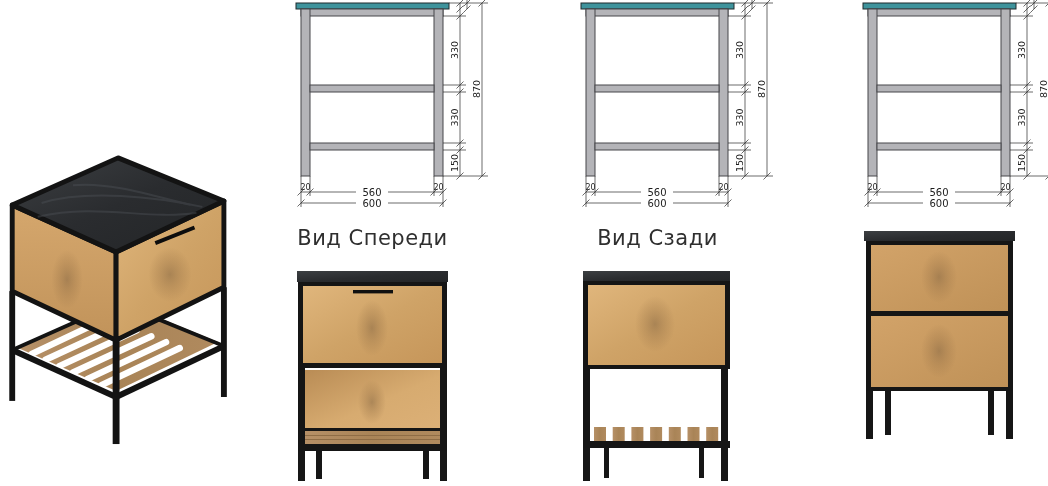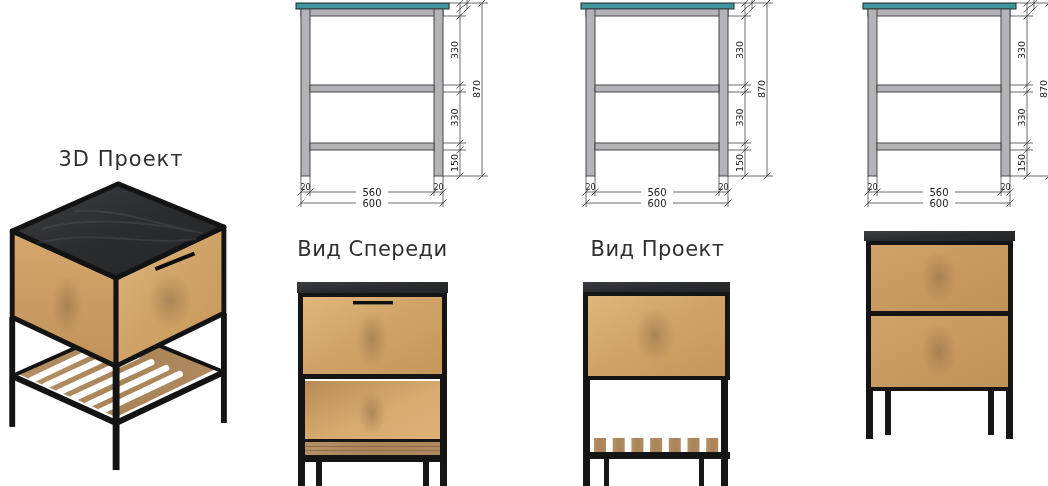--- a/index.html
+++ b/index.html
@@ -7,21 +7,21 @@
     width:1048px;height:486px;position:relative;overflow:hidden;
     background:#ffffff;font-family:"DejaVu Sans", sans-serif;color:#2e2e2e;
   }
   .defs-holder{position:absolute;width:0;height:0;overflow:hidden;}
   .project-col{position:absolute;left:8px;top:146px;width:226px;display:flex;flex-direction:column;align-items:center;}
   .project-title{font-size:21px;letter-spacing:1px;color:#2f2f2f;line-height:26px;white-space:nowrap;}
   .render3d{display:block;margin-top:6px;}
   .view-col{position:absolute;top:0;width:205px;display:flex;flex-direction:column;align-items:flex-start;}
   .view-col.v1{left:290px;} .view-col.v2{left:575px;} .view-col.v3{left:857px;}
   .drawing{display:block;}
-  .view-label{width:165px;text-align:center;font-size:21px;letter-spacing:.5px;color:#2f2f2f;margin-top:24px;line-height:26px;white-space:nowrap;}
+  .view-label{width:165px;text-align:center;font-size:21px;letter-spacing:.5px;color:#2f2f2f;margin-top:13px;line-height:26px;white-space:nowrap;}
   .render{display:block;margin-top:15px;margin-left:5px;}
   svg text{fill:#1c1c1c;}
   .dimtxt{font-size:9.5px;}
   .dimtxt-sm{font-size:8px;}
   .dimtxt-w{font-size:10px;}
 </style>
 </head>
 <body>
 
 <svg class="defs-holder" aria-hidden="true">
@@ -56,21 +56,20 @@
     </linearGradient>
     <radialGradient id="gradKnot" cx=".5" cy=".5" r=".5">
       <stop offset="0" stop-color="#8a6a45" stop-opacity=".55"></stop>
       <stop offset=".6" stop-color="#9a7448" stop-opacity=".25"></stop>
       <stop offset="1" stop-color="#9a7448" stop-opacity="0"></stop>
     </radialGradient>
   </defs>
 </svg>
 
 <section class="project-col">
-  <div class="project-title">3D Проект</div>
   <svg class="render3d" viewBox="0 0 230 300" width="226" height="294">
 
     <g>
       <polygon points="10,200 110,244 214,194 112,152" fill="url(#gradShelf)"></polygon>
       <g stroke="#ffffff" stroke-width="6.5" stroke-linecap="round">
         <line x1="24" y1="206" x2="100" y2="170"></line>
         <line x1="38" y1="212" x2="116" y2="176"></line>
         <line x1="52" y1="218.5" x2="131" y2="182"></line>
         <line x1="66" y1="225" x2="146" y2="188"></line>
         <line x1="81" y1="231.5" x2="161" y2="194"></line>
@@ -188,21 +187,21 @@
     <rect x="66" y="197.5" width="32" height="11" fill="#ffffff"></rect>
     <text class="dimtxt" transform="rotate(-90 165.5 50)" x="165.5" y="50" text-anchor="middle" dominant-baseline="middle">330</text>
     <text class="dimtxt" transform="rotate(-90 165.5 117.5)" x="165.5" y="117.5" text-anchor="middle" dominant-baseline="middle">330</text>
     <text class="dimtxt" transform="rotate(-90 165.5 163)" x="165.5" y="163" text-anchor="middle" dominant-baseline="middle">150</text>
     <text class="dimtxt" transform="rotate(-90 187.5 89)" x="187.5" y="89" text-anchor="middle" dominant-baseline="middle">870</text>
     <text class="dimtxt-w" x="82" y="195.5" text-anchor="middle">560</text>
     <text class="dimtxt-w" x="82" y="206.5" text-anchor="middle">600</text>
     <text class="dimtxt-sm" x="15.5" y="189.5" text-anchor="middle">20</text>
     <text class="dimtxt-sm" x="148.5" y="189.5" text-anchor="middle">20</text>
   </svg>
-  <div class="view-label">Вид Проект</div>
+  <div class="view-label">Вид Сзади</div>
   <svg class="render" viewBox="0 0 155 222" width="155" height="222">
     <rect x="3" y="5" width="147" height="10" fill="url(#gradTop)"></rect>
     <g>
       <rect x="3" y="15" width="147" height="88" fill="#151515"></rect>
       <rect x="8" y="19" width="137" height="80" fill="url(#gradOak)"></rect>
       <ellipse cx="75" cy="58" rx="20" ry="28" fill="url(#gradKnot)"></ellipse>
     </g>
     <rect x="3" y="103" width="7" height="74" fill="#151515"></rect>
     <rect x="141" y="103" width="7" height="74" fill="#151515"></rect>
     <g>

